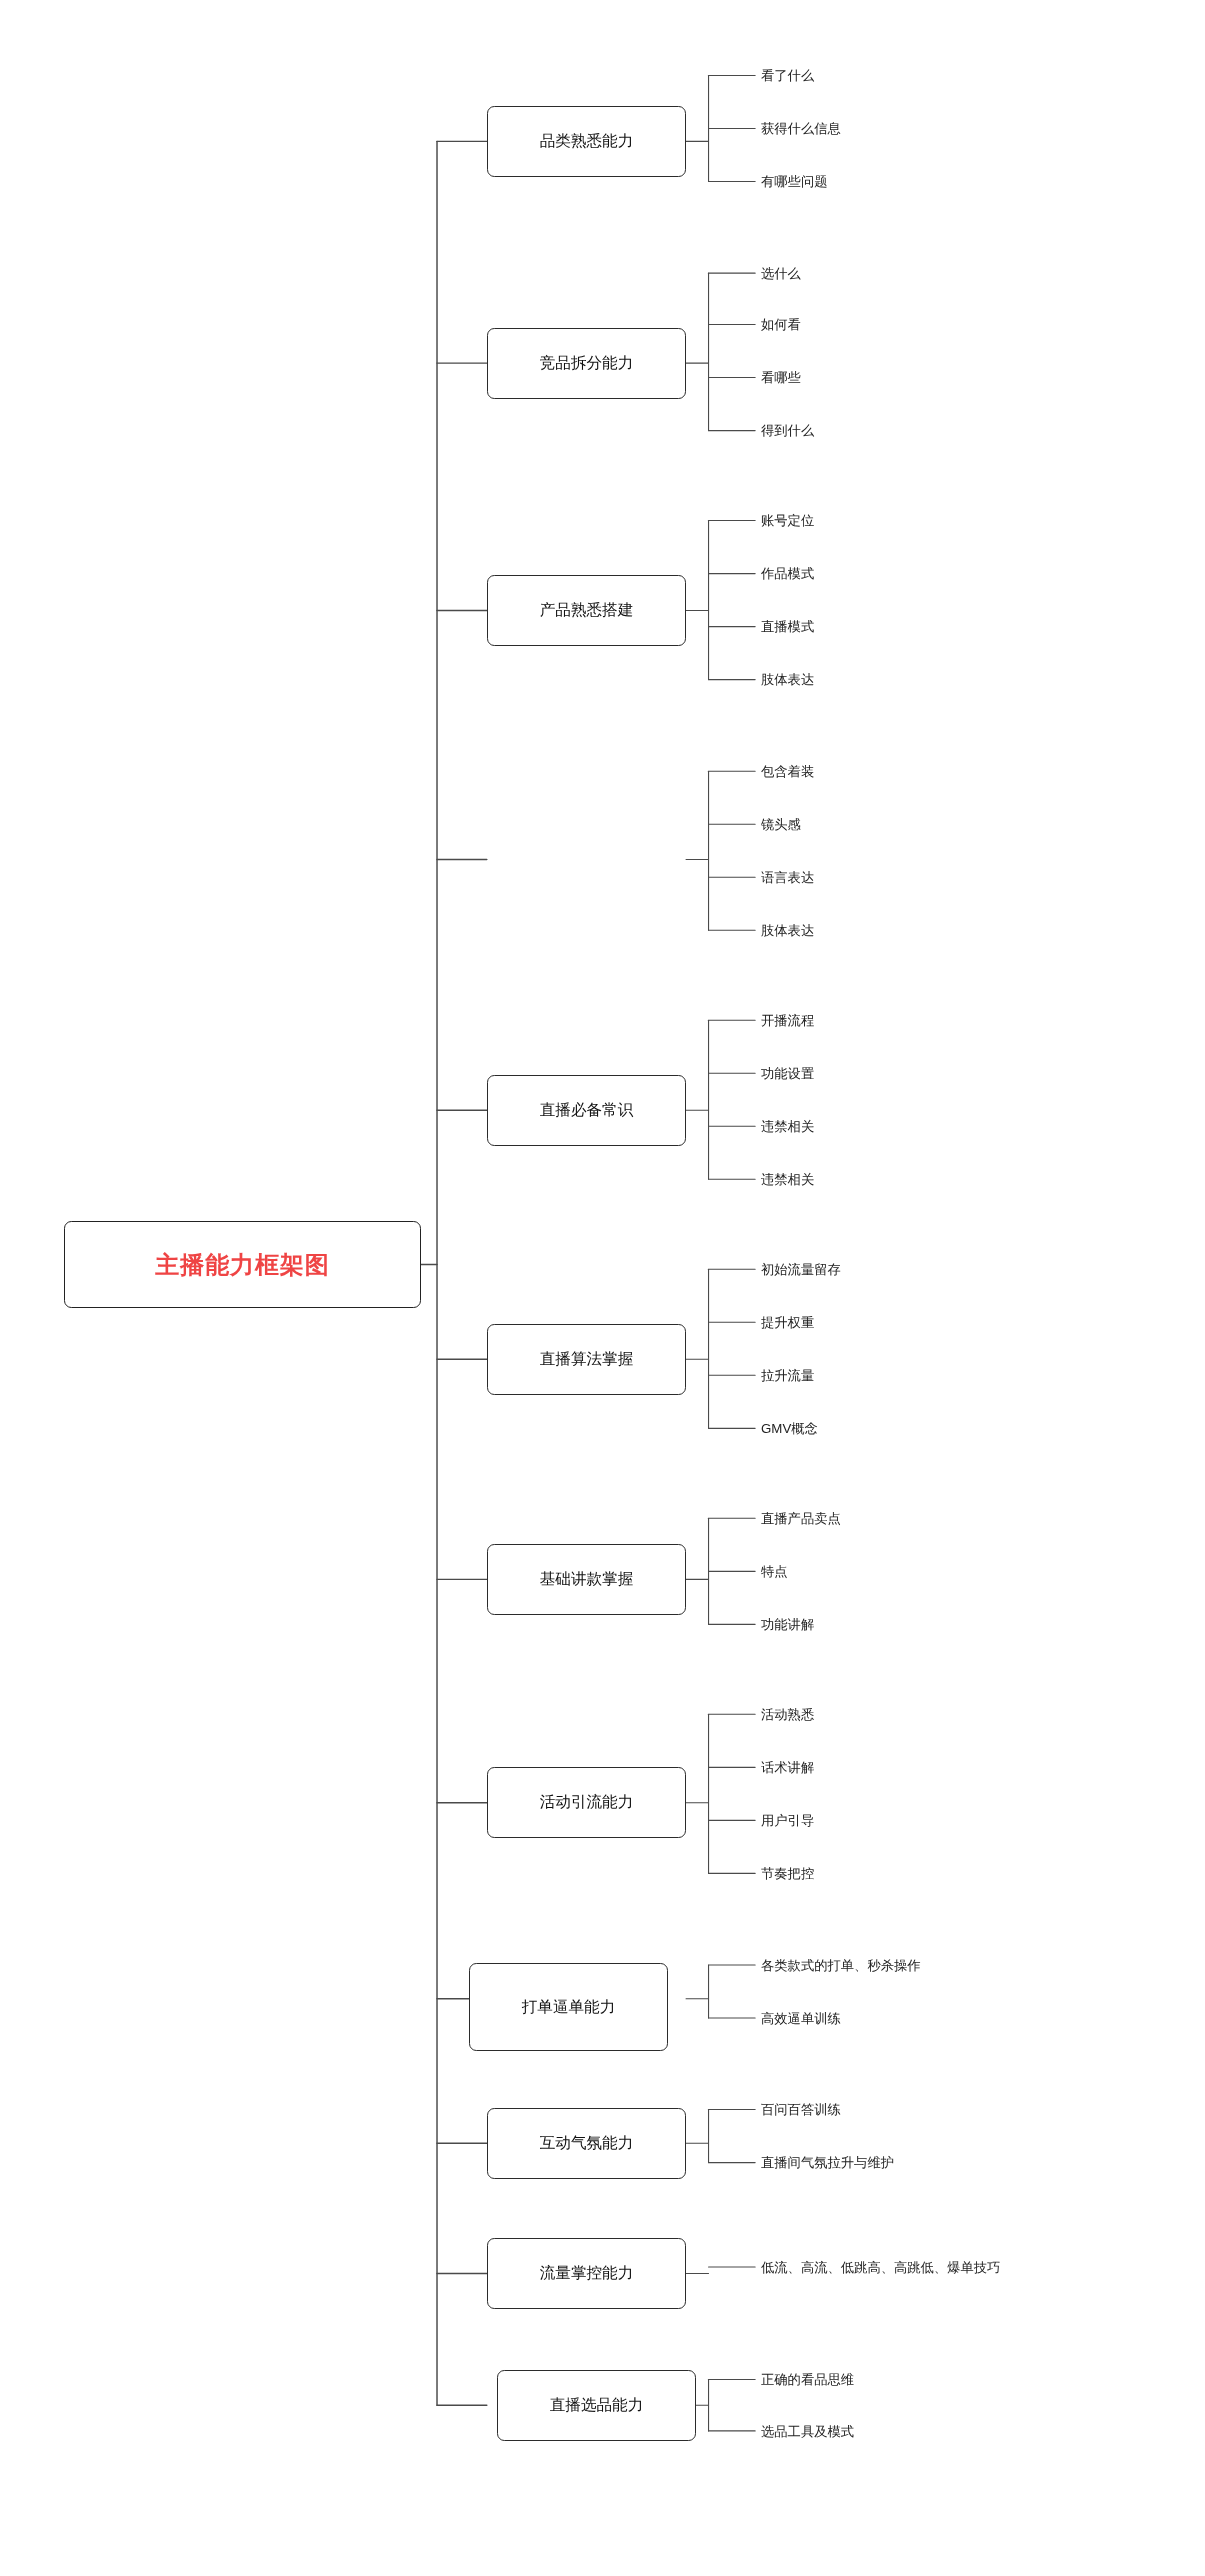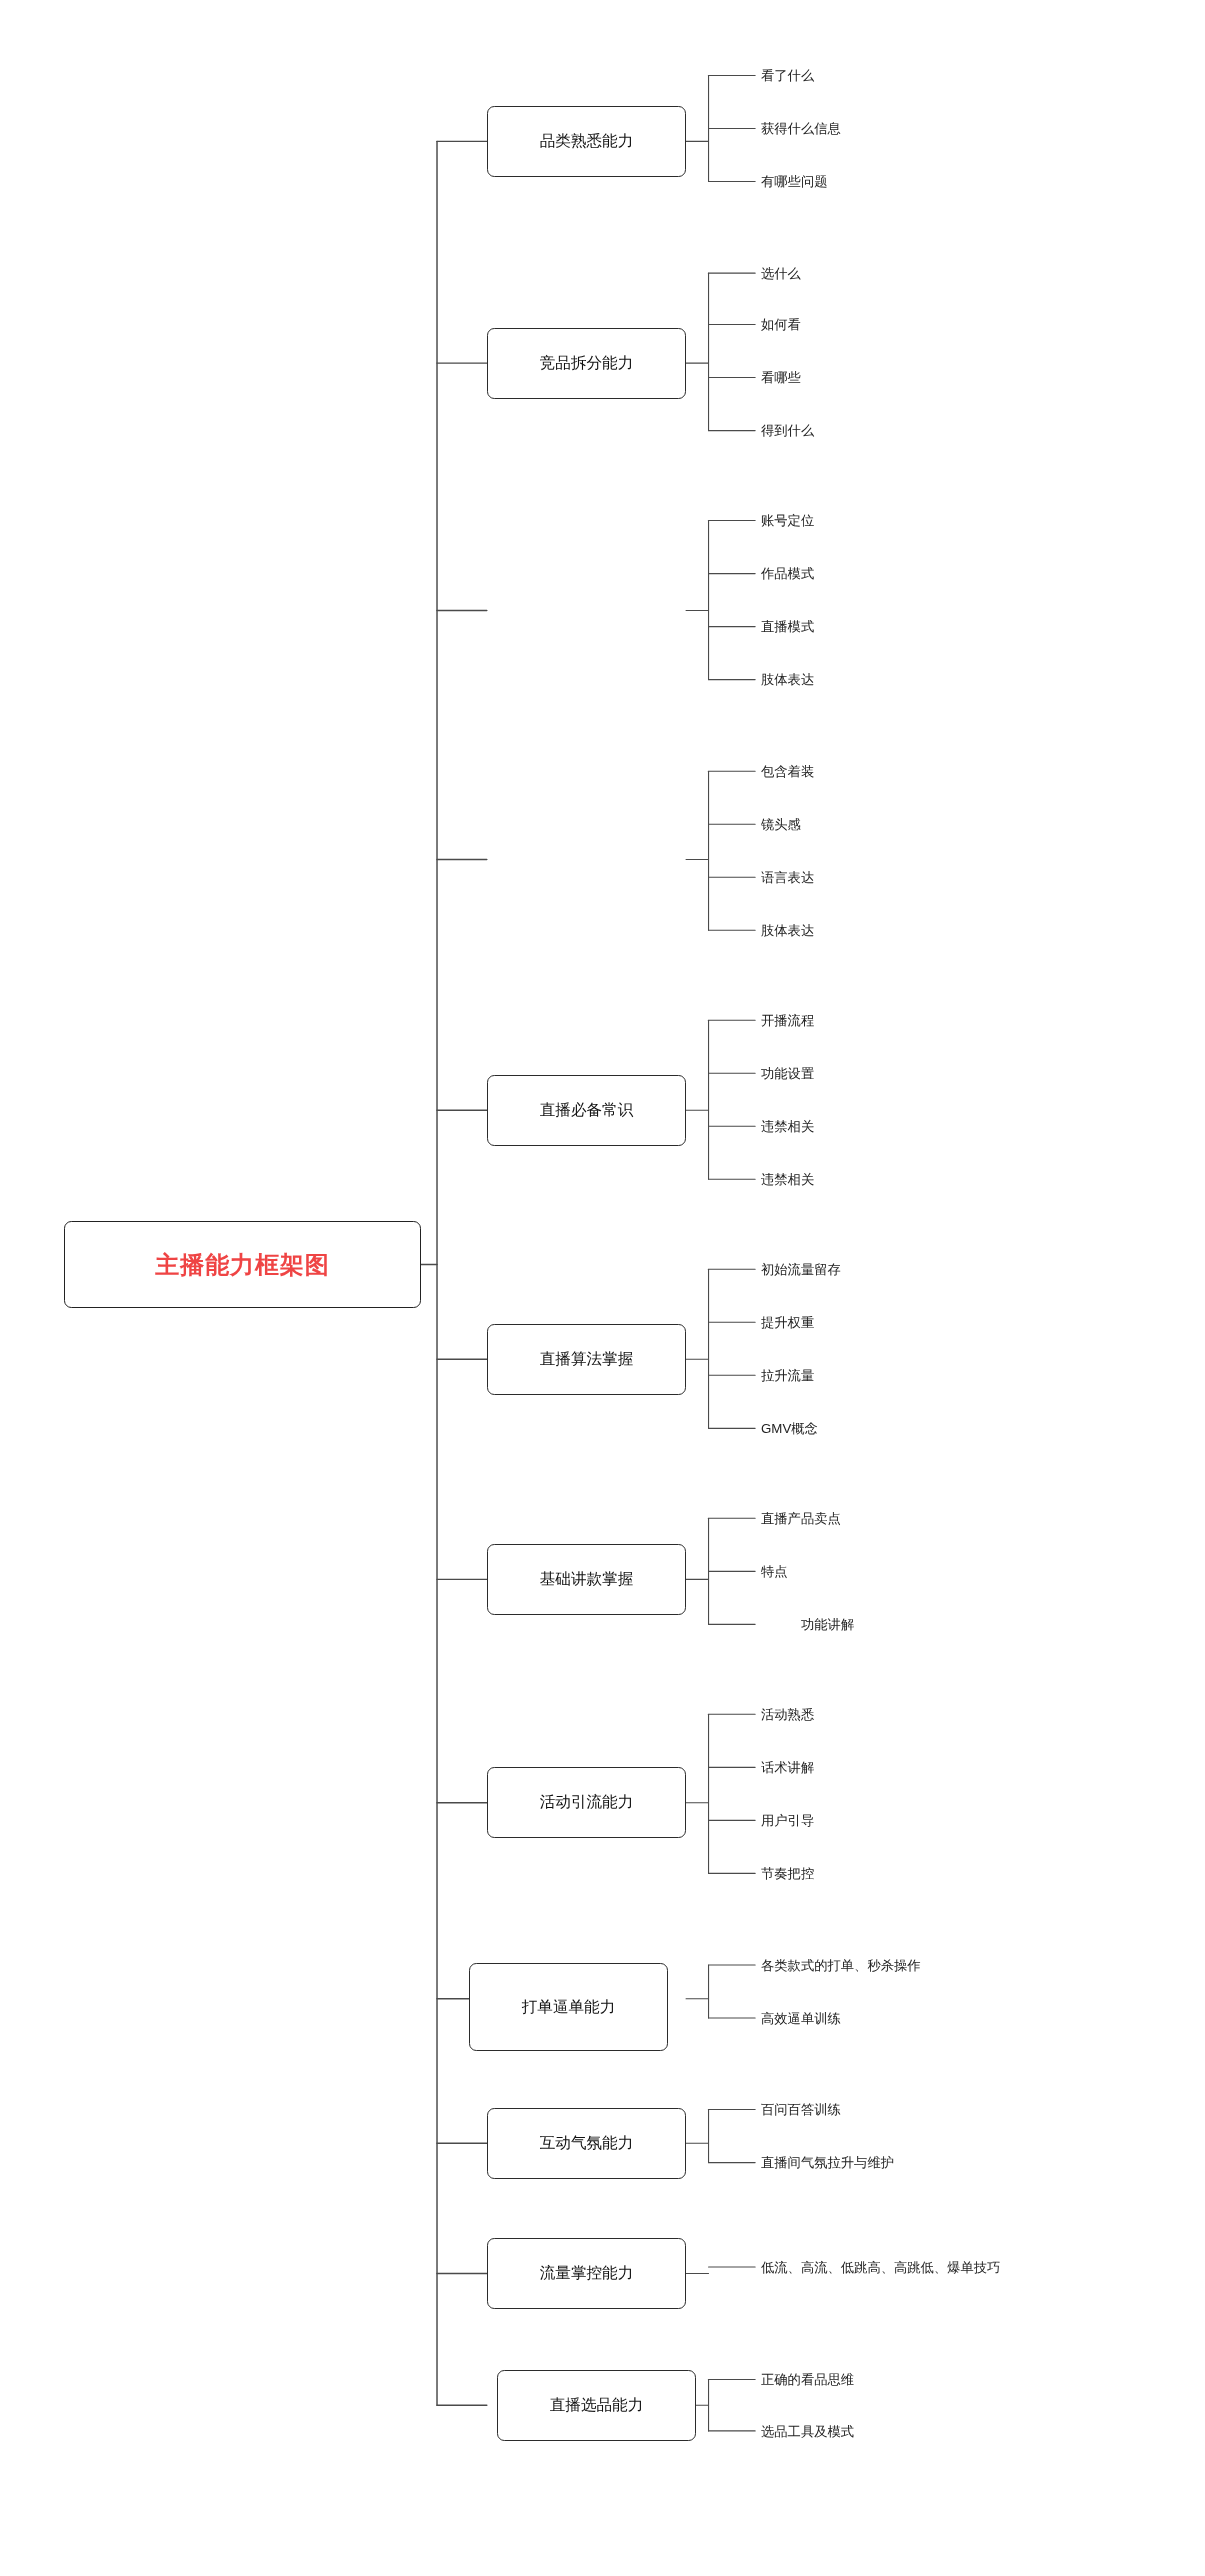--- a/index.html
+++ b/index.html
@@ -147,20 +147,21 @@
   <div class="root-node" style="left: 64px; top: 1221px; width: 357px; height: 87px;">主播能力框架图</div>
 <div class="branch-node" style="left: 487px; top: 106px; width: 199px; height: 71px;">品类熟悉能力</div>
     <div class="leaf-node" style="left: 761px; top: 66px; height: 18.3px;">看了什么</div>
     <div class="leaf-node" style="left: 761px; top: 119px; height: 18.3px;">获得什么信息</div>
     <div class="leaf-node" style="left: 761px; top: 172px; height: 18.3px;">有哪些问题</div>
     <div class="branch-node" style="left: 487px; top: 328px; width: 199px; height: 71px;">竞品拆分能力</div>
     <div class="leaf-node" style="left: 761px; top: 264px; height: 18.3px;">选什么</div>
     <div class="leaf-node" style="left: 761px; top: 315px; height: 18.3px;">如何看</div>
     <div class="leaf-node" style="left: 761px; top: 368px; height: 18.3px;">看哪些</div>
     <div class="leaf-node" style="left: 761px; top: 421px; height: 18.3px;">得到什么</div>
+    <div class="branch-node" style="left: 487px; top: 575px; width: 199px; height: 71px;">产品熟悉搭建</div>
     <div class="leaf-node" style="left: 761px; top: 511px; height: 18.3px;">账号定位</div>
     <div class="leaf-node" style="left: 761px; top: 564px; height: 18.3px;">作品模式</div>
     <div class="leaf-node" style="left: 761px; top: 617px; height: 18.3px;">直播模式</div>
     <div class="leaf-node" style="left: 761px; top: 670px; height: 18.3px;">肢体表达</div>
     <div class="leaf-node" style="left: 761px; top: 762px; height: 18.3px;">包含着装</div>
     <div class="leaf-node" style="left: 761px; top: 815px; height: 18.3px;">镜头感</div>
     <div class="leaf-node" style="left: 761px; top: 868px; height: 18.3px;">语言表达</div>
     <div class="leaf-node" style="left: 761px; top: 921px; height: 18.3px;">肢体表达</div>
     <div class="branch-node" style="left: 487px; top: 1075px; width: 199px; height: 71px;">直播必备常识</div>
     <div class="leaf-node" style="left: 761px; top: 1011px; height: 18.3px;">开播流程</div>
@@ -168,21 +169,21 @@
     <div class="leaf-node" style="left: 761px; top: 1117px; height: 18.3px;">违禁相关</div>
     <div class="leaf-node" style="left: 761px; top: 1170px; height: 18.3px;">违禁相关</div>
     <div class="branch-node" style="left: 487px; top: 1324px; width: 199px; height: 71px;">直播算法掌握</div>
     <div class="leaf-node" style="left: 761px; top: 1260px; height: 18.3px;">初始流量留存</div>
     <div class="leaf-node" style="left: 761px; top: 1313px; height: 18.3px;">提升权重</div>
     <div class="leaf-node" style="left: 761px; top: 1366px; height: 18.3px;">拉升流量</div>
     <div class="leaf-node" style="left: 761px; top: 1419px; height: 18.3px;">GMV概念</div>
     <div class="branch-node" style="left: 487px; top: 1544px; width: 199px; height: 71px;">基础讲款掌握</div>
     <div class="leaf-node" style="left: 761px; top: 1509px; height: 18.3px;">直播产品卖点</div>
     <div class="leaf-node" style="left: 761px; top: 1562px; height: 18.3px;">特点</div>
-    <div class="leaf-node" style="left: 801px; top: 1615px; height: 18.3px; text-align: right;">功能讲解</div>
+    <div class="leaf-node" style="left: 761px; top: 1615px; height: 18.3px; text-align: right;">功能讲解</div>
     <div class="branch-node" style="left: 487px; top: 1767px; width: 199px; height: 71px;">活动引流能力</div>
     <div class="leaf-node" style="left: 761px; top: 1705px; height: 18.3px;">活动熟悉</div>
     <div class="leaf-node" style="left: 761px; top: 1758px; height: 18.3px;">话术讲解</div>
     <div class="leaf-node" style="left: 761px; top: 1811px; height: 18.3px;">用户引导</div>
     <div class="leaf-node" style="left: 761px; top: 1864px; height: 18.3px;">节奏把控</div>
     <div class="branch-node" style="left: 469px; top: 1963px; width: 199px; height: 88px;">打单逼单能力</div>
     <div class="leaf-node" style="left: 761px; top: 1956px; height: 18.3px;">各类款式的打单、秒杀操作</div>
     <div class="leaf-node" style="left: 761px; top: 2009px; height: 18.3px;">高效逼单训练</div>
     <div class="branch-node" style="left: 487px; top: 2108px; width: 199px; height: 71px;">互动气氛能力</div>
     <div class="leaf-node" style="left: 761px; top: 2100px; height: 18.3px;">百问百答训练</div>

